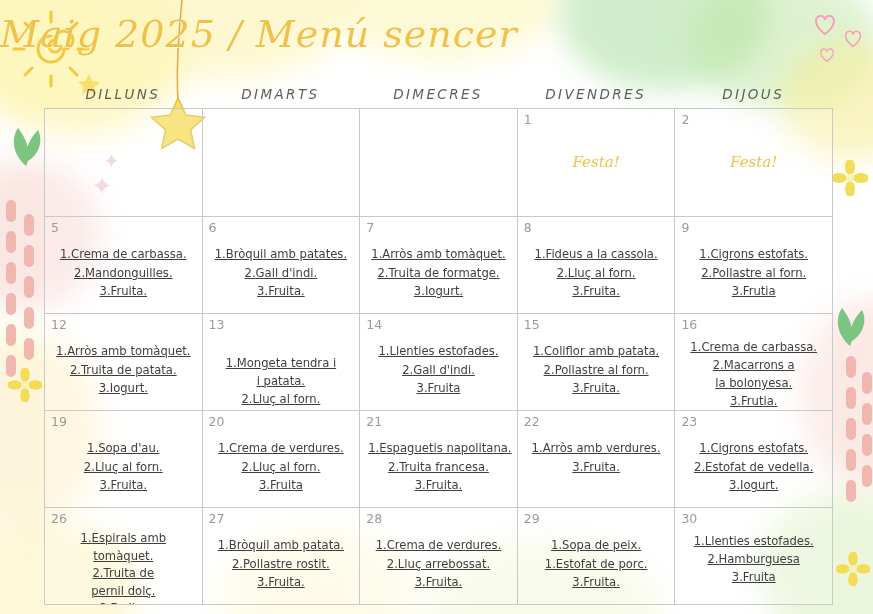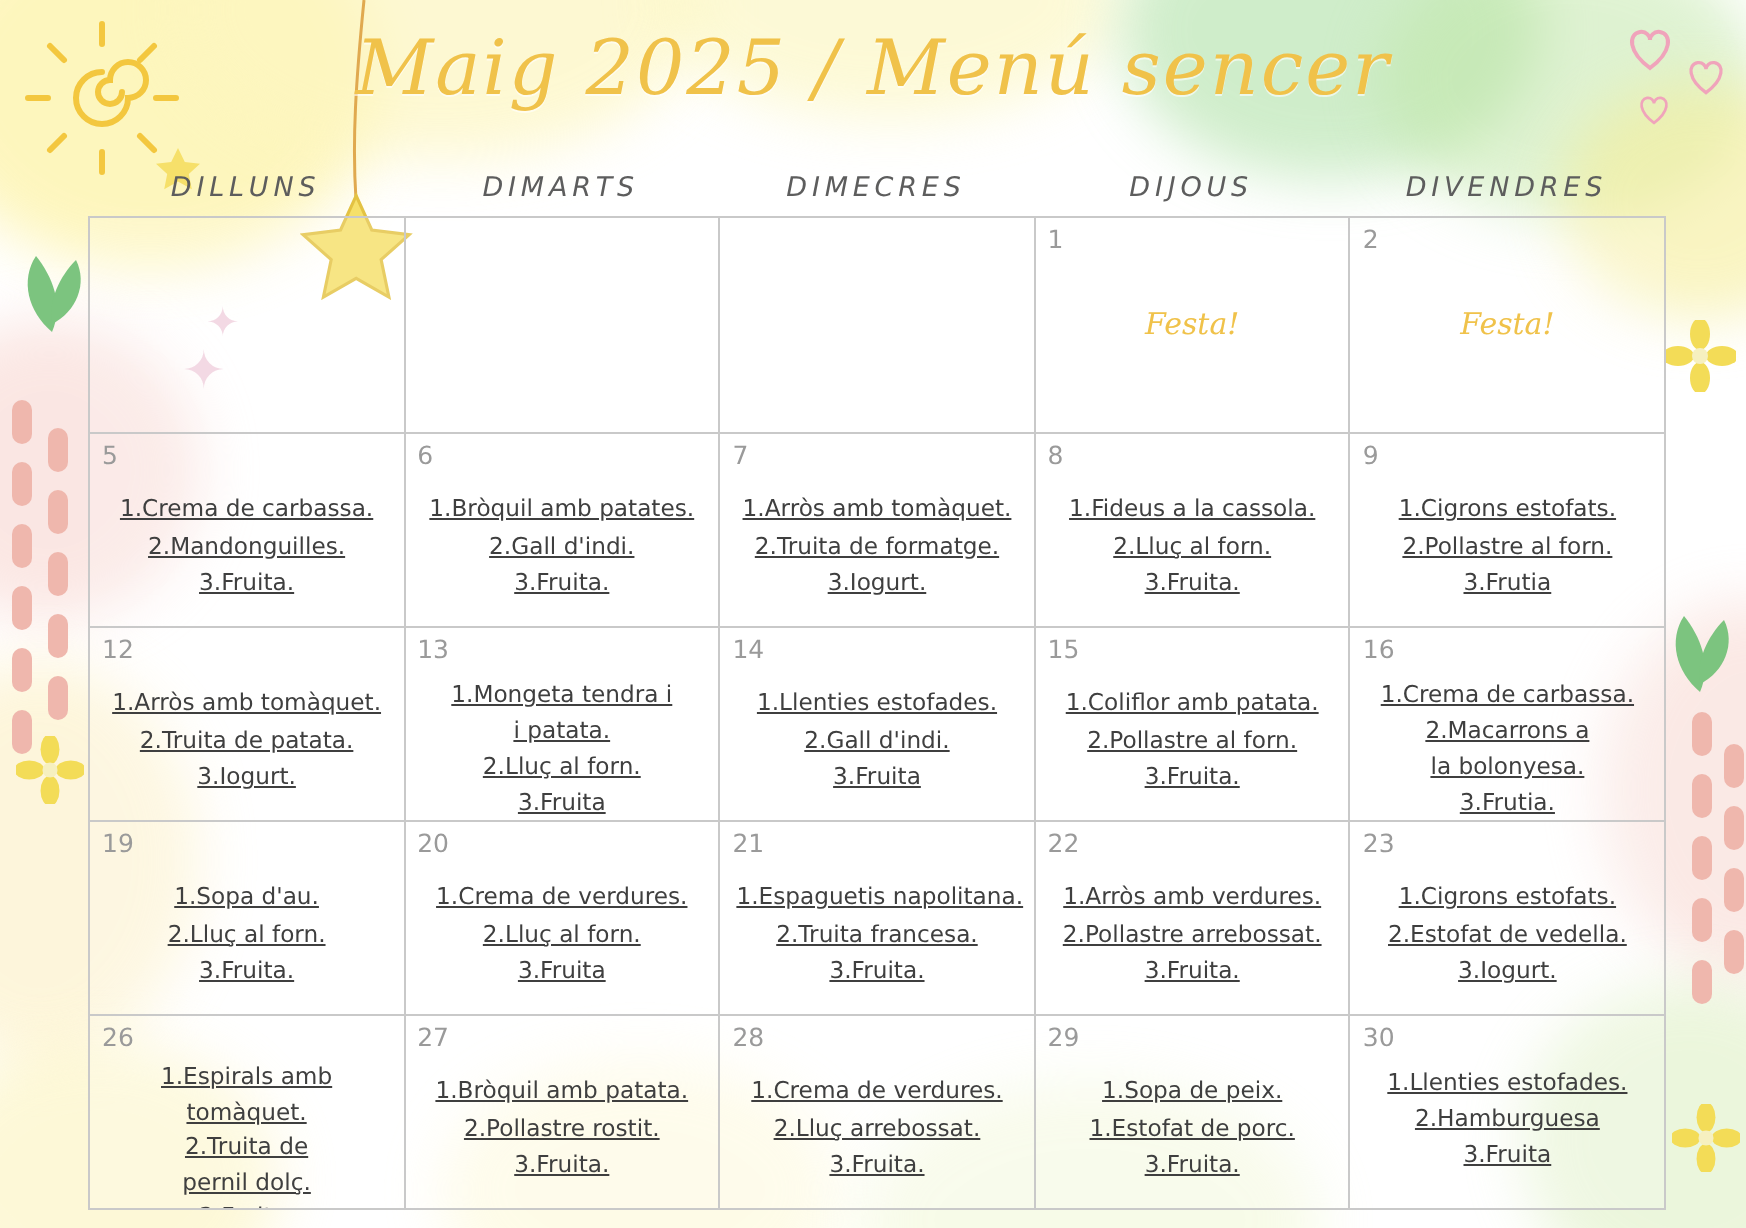--- a/index.html
+++ b/index.html
@@ -56,21 +56,20 @@
     border-radius: 6px;
     margin-bottom: 9px;
   }
 
   
   .title {
     position: absolute;
     left: 0;
     right: 0;
     top: 12px;
-    text-align: center;
     font-family: "DejaVu Serif", serif;
     font-style: italic;
     font-size: 38px;
     letter-spacing: 1px;
     color: #f0c24a;
     text-shadow: 0 1px 0 rgba(255,255,255,.6);
   }
 
   
   .weekdays {
@@ -280,22 +279,22 @@
       <i style="background:#efb7ad"></i>
     <i style="background:#efb7ad"></i>
   </div>
 
   <div class="title">Maig 2025 / Menú sencer</div>
 
   <div class="weekdays">
     <div class="weekday">DILLUNS</div>
     <div class="weekday">DIMARTS</div>
     <div class="weekday">DIMECRES</div>
+    <div class="weekday">DIVENDRES</div>
     <div class="weekday">DIJOUS</div>
-    <div class="weekday">DIVENDRES</div>
   </div>
 
   <div class="calendar" id="calendar">
       <div class="cell">
         <div class="sparkle" style="left: 58px; top: 40px;">✦</div>
         <div class="sparkle" style="left: 46px; top: 62px; font-size: 26px;">✦</div>
       </div>
       <div class="cell"></div>
       <div class="cell"></div>
       <div class="cell">
@@ -349,21 +348,21 @@
       <div class="cell">
         <div class="daynum">12</div>
         <div class="items">
           <div class="line">1.Arròs amb tomàquet.</div>
           <div class="line">2.Truita de patata.</div>
           <div class="line">3.Iogurt.</div>
         </div>
       </div>
       <div class="cell">
         <div class="daynum">13</div>
-        <div class="items" style="margin-top: 20px; line-height: 18px;">
+        <div class="items" style="margin-top: 36px; line-height: 18px;">
           <div class="line">1.Mongeta tendra i</div>
           <div class="line">i patata.</div>
           <div class="line">2.Lluç al forn.</div>
           <div class="line">3.Fruita</div>
         </div>
       </div>
       <div class="cell">
         <div class="daynum">14</div>
         <div class="items">
           <div class="line">1.Llenties estofades.</div>
@@ -409,21 +408,20 @@
         <div class="items">
           <div class="line">1.Espaguetis napolitana.</div>
           <div class="line">2.Truita francesa.</div>
           <div class="line">3.Fruita.</div>
         </div>
       </div>
       <div class="cell">
         <div class="daynum">22</div>
         <div class="items">
           <div class="line">1.Arròs amb verdures.</div>
-          <div class="line">2.Pollastre arrebossat.</div>
           <div class="line">3.Fruita.</div>
         </div>
       </div>
       <div class="cell">
         <div class="daynum">23</div>
         <div class="items">
           <div class="line">1.Cigrons estofats.</div>
           <div class="line">2.Estofat de vedella.</div>
           <div class="line">3.Iogurt.</div>
         </div>

